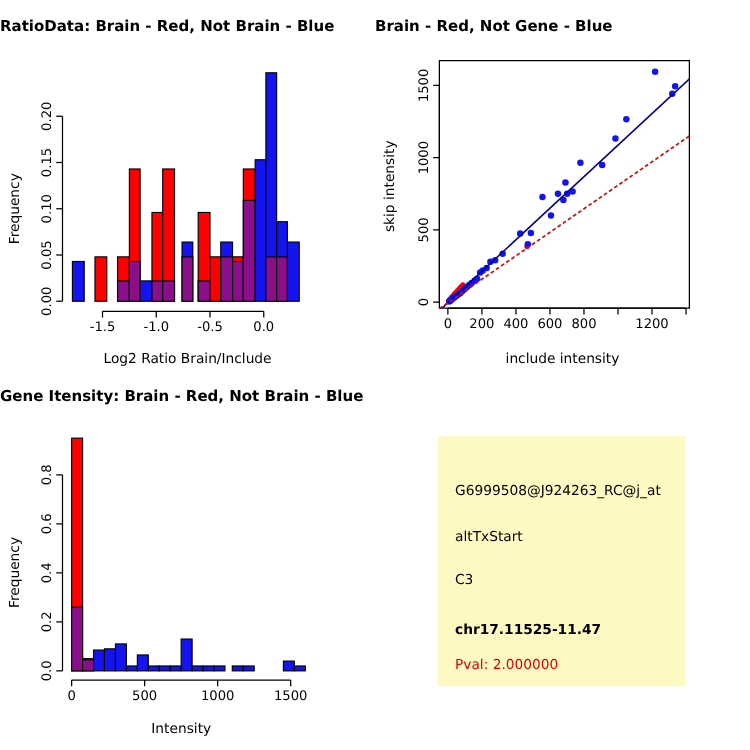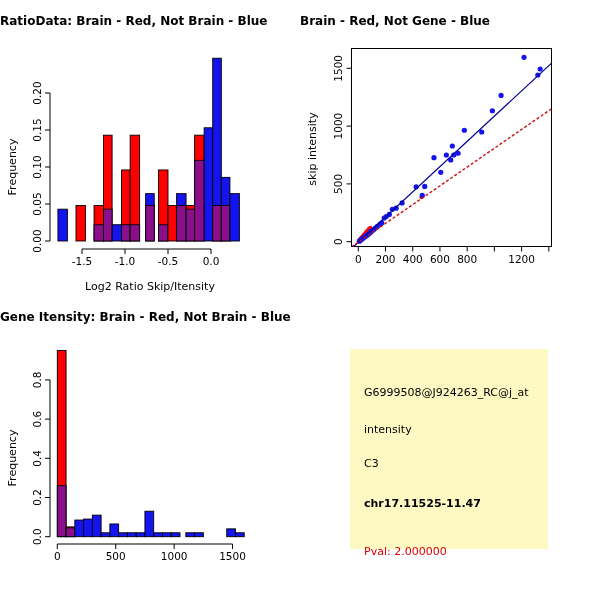--- a/index.html
+++ b/index.html
@@ -62,21 +62,21 @@
       <text x="41" y="241" text-anchor="middle" font-size="10.5px" transform="rotate(-90 41 241)">0.00</text>
       <line x1="45" y1="204" x2="50" y2="204" stroke="#000" stroke-width="1"></line>
       <text x="41" y="204" text-anchor="middle" font-size="10.5px" transform="rotate(-90 41 204)">0.05</text>
       <line x1="45" y1="167" x2="50" y2="167" stroke="#000" stroke-width="1"></line>
       <text x="41" y="167" text-anchor="middle" font-size="10.5px" transform="rotate(-90 41 167)">0.10</text>
       <line x1="45" y1="130" x2="50" y2="130" stroke="#000" stroke-width="1"></line>
       <text x="41" y="130" text-anchor="middle" font-size="10.5px" transform="rotate(-90 41 130)">0.15</text>
       <line x1="45" y1="93" x2="50" y2="93" stroke="#000" stroke-width="1"></line>
       <text x="41" y="93" text-anchor="middle" font-size="10.5px" transform="rotate(-90 41 93)">0.20</text>
     </svg>
-  <div class="xlab" style="left:0;top:280px;width:300px;">Log2 Ratio Skip/Itensity</div>
+  <div class="xlab" style="left:0;top:280px;width:300px;">Log2 Ratio Brain/Include</div>
   <div class="ylab" style="left:12px;top:167px;">Frequency</div>
 </div>
 
 <div class="panel" style="left:300px;top:0;width:300px;height:300px;">
   <div class="title" style="left:0;top:14px;width:300px;">Brain - Red, Not Gene - Blue</div>
   <svg class="plot" id="svg-scatter" width="300" height="300" viewBox="0 0 300 300">
       <defs>
         <clipPath id="boxclip">
           <rect x="51.5" y="48.5" width="200" height="198"></rect>
         </clipPath>
@@ -161,20 +161,21 @@
       <line x1="51.5" y1="241.7" x2="51.5" y2="68.29999999999998" stroke="#000" stroke-width="1"></line>
       <line x1="46.5" y1="241.7" x2="51.5" y2="241.7" stroke="#000" stroke-width="1"></line>
       <text x="42.5" y="241.7" text-anchor="middle" font-size="10.5px" transform="rotate(-90 42.5 241.7)">0</text>
       <line x1="46.5" y1="183.89999999999998" x2="51.5" y2="183.89999999999998" stroke="#000" stroke-width="1"></line>
       <text x="42.5" y="183.89999999999998" text-anchor="middle" font-size="10.5px" transform="rotate(-90 42.5 183.89999999999998)">500</text>
       <line x1="46.5" y1="126.1" x2="51.5" y2="126.1" stroke="#000" stroke-width="1"></line>
       <text x="42.5" y="126.1" text-anchor="middle" font-size="10.5px" transform="rotate(-90 42.5 126.1)">1000</text>
       <line x1="46.5" y1="68.29999999999998" x2="51.5" y2="68.29999999999998" stroke="#000" stroke-width="1"></line>
       <text x="42.5" y="68.29999999999998" text-anchor="middle" font-size="10.5px" transform="rotate(-90 42.5 68.29999999999998)">1500</text>
     </svg>
+  <div class="xlab" style="left:0;top:280px;width:300px;">include intensity</div>
   <div class="ylab" style="left:12px;top:149px;">skip intensity</div>
 </div>
 
 <div class="panel" style="left:0;top:296px;width:300px;height:300px;">
   <div class="title" style="left:0;top:14px;width:300px;">Gene Itensity: Brain - Red, Not Brain - Blue</div>
   <svg class="plot" id="svg-hist2" width="300" height="300" viewBox="0 0 300 300" style="top:0;">
       <rect x="57.3" y="54.5" width="8.763000000000005" height="186.2" fill="#FF0000" stroke="#000" stroke-width="0.9"></rect>
       <rect x="57.3" y="189.73999999999998" width="8.763000000000005" height="50.96000000000001" fill="#8B0E8B" stroke="#000" stroke-width="0.9"></rect>
       <rect x="66.063" y="230.89999999999998" width="8.762999999999991" height="9.800000000000011" fill="#FF0000" stroke="#000" stroke-width="0.9"></rect>
       <rect x="66.063" y="231.88" width="8.762999999999991" height="8.819999999999993" fill="#8B0E8B" stroke="#000" stroke-width="0.9"></rect>
@@ -208,22 +209,23 @@
       <text x="41" y="240.7" text-anchor="middle" font-size="10.5px" transform="rotate(-90 41 240.7)">0.0</text>
       <line x1="45" y1="201.5" x2="50" y2="201.5" stroke="#000" stroke-width="1"></line>
       <text x="41" y="201.5" text-anchor="middle" font-size="10.5px" transform="rotate(-90 41 201.5)">0.2</text>
       <line x1="45" y1="162.29999999999998" x2="50" y2="162.29999999999998" stroke="#000" stroke-width="1"></line>
       <text x="41" y="162.29999999999998" text-anchor="middle" font-size="10.5px" transform="rotate(-90 41 162.29999999999998)">0.4</text>
       <line x1="45" y1="123.1" x2="50" y2="123.1" stroke="#000" stroke-width="1"></line>
       <text x="41" y="123.1" text-anchor="middle" font-size="10.5px" transform="rotate(-90 41 123.1)">0.6</text>
       <line x1="45" y1="83.89999999999998" x2="50" y2="83.89999999999998" stroke="#000" stroke-width="1"></line>
       <text x="41" y="83.89999999999998" text-anchor="middle" font-size="10.5px" transform="rotate(-90 41 83.89999999999998)">0.8</text>
     </svg>
+  <div class="xlab" style="left:0;top:280px;width:290px;">Intensity</div>
   <div class="ylab" style="left:12px;top:162px;">Frequency</div>
 </div>
 
 <div class="infobox" style="background: #fef9c3;">
   <div class="infoline" style="top:37px;">G6999508@J924263_RC@j_at</div>
-  <div class="infoline" style="top:74px;">intensity</div>
+  <div class="infoline" style="top:74px;">altTxStart</div>
   <div class="infoline" style="top:108px;text-align:right;">C3</div>
   <div class="infoline" style="top:148px;font-weight:bold;">chr17.11525-11.47</div>
-  <div class="infoline" style="top: 176px; color: rgb(221, 0, 0); margin-top: 20px;">Pval: 2.000000</div>
+  <div class="infoline" style="top: 176px; color: rgb(221, 0, 0);">Pval: 2.000000</div>
 </div>
 
 </body></html>

